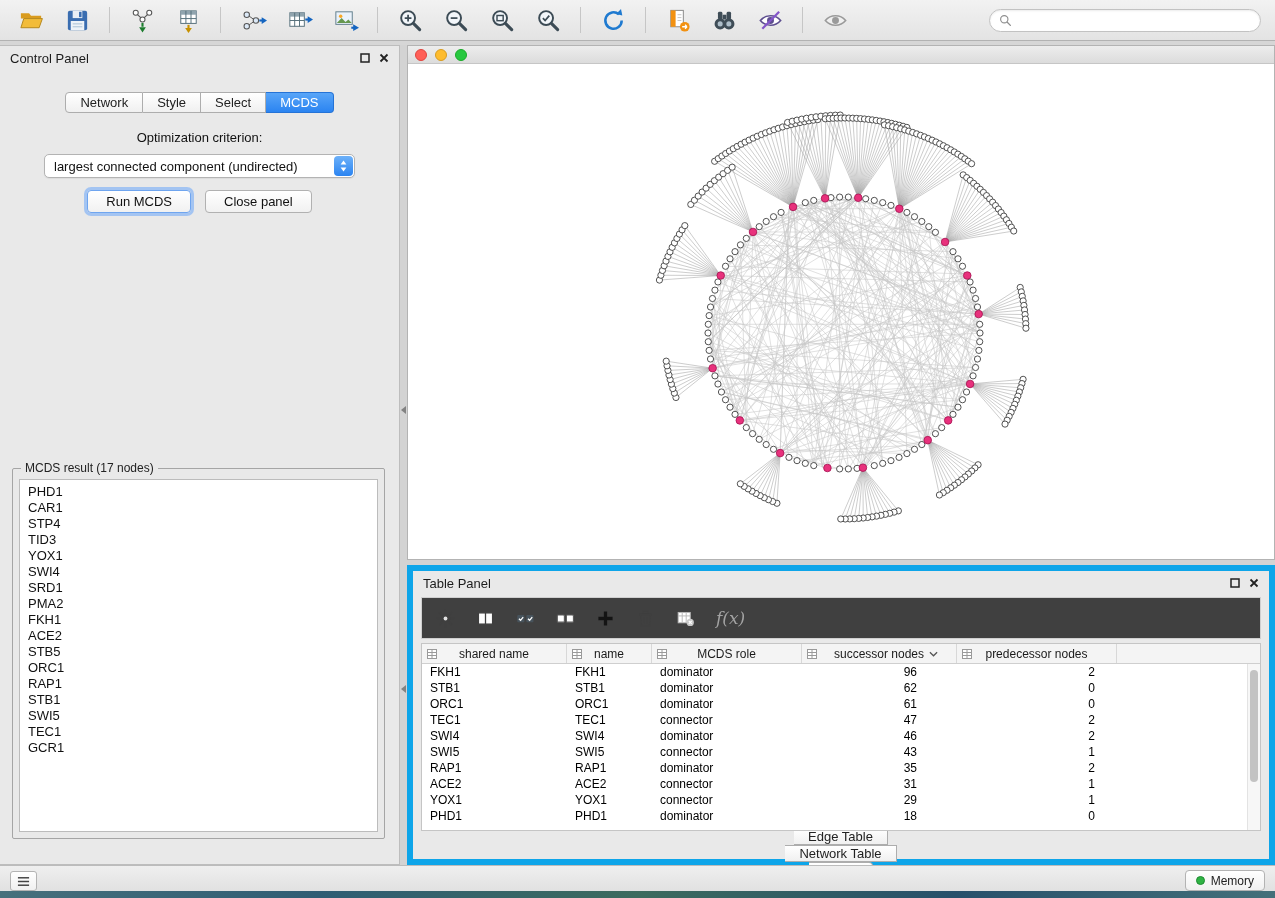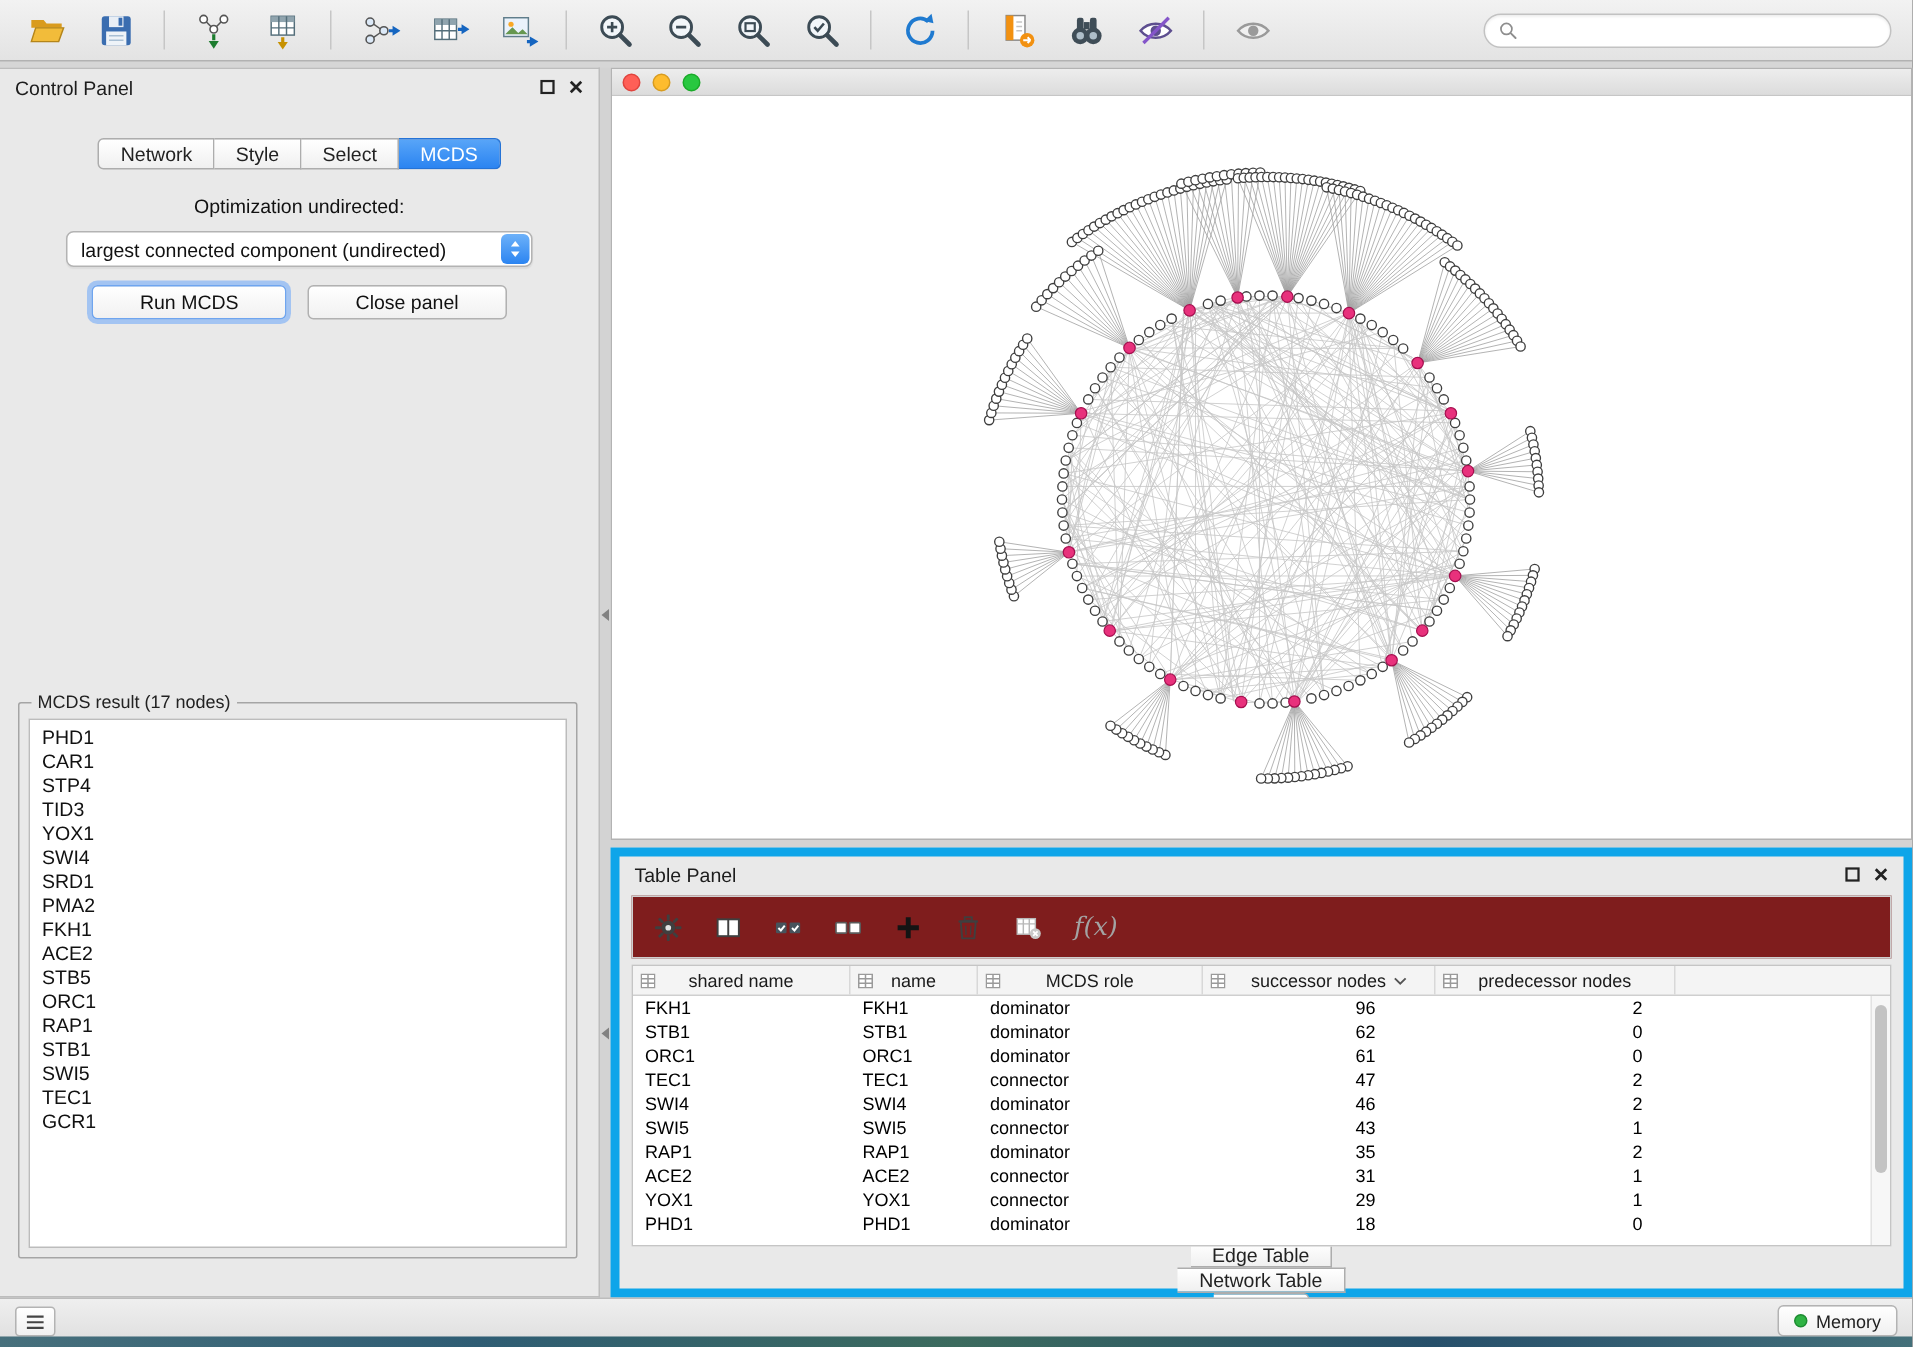--- a/index.html
+++ b/index.html
@@ -27,21 +27,21 @@
   .seg{padding:0 14px;height:21px;display:flex;align-items:center;font-size:13px;background:linear-gradient(#ffffff,#f0f0f0);border:1px solid #adadad;border-left:none;color:#222;}
   .seg:first-child{border-left:1px solid #adadad;border-radius:4px 0 0 4px;}
   .seg:last-child{border-radius:0 4px 4px 0;}
   .seg.active{background:linear-gradient(#58a5f8,#2b84f1);border-color:#2573d6;color:#fff;}
   .opt-label{text-align:center;margin-top:17px;font-size:13px;}
   .combo{margin:9px 44px 0 44px;height:24px;background:#fff;border:1px solid #b3b3b3;border-radius:5px;display:flex;align-items:center;position:relative;padding:0 28px 0 9px;box-shadow:0 1px 1px rgba(0,0,0,.06);}
   .combo-text{font-size:13px;white-space:nowrap;overflow:hidden;}
   .combo-stepper{position:absolute;right:1px;top:1px;bottom:1px;width:19px;background:linear-gradient(#6db1f9,#2b84f1);border-radius:4px;display:flex;align-items:center;justify-content:center;}
   .combo-stepper svg{width:9px;height:14px;display:block;}
   .btn-row{display:flex;justify-content:center;gap:14px;margin-top:12px;}
-  .mac-btn{font-family:inherit;font-size:13px;height:23px;padding:0 31px;background:linear-gradient(#ffffff,#f1f1f1);border:1px solid #b1b1b1;border-radius:4px;color:#111;}
+  .mac-btn{font-family:inherit;font-size:13px;height:23px;padding:0 18px;background:linear-gradient(#ffffff,#f1f1f1);border:1px solid #b1b1b1;border-radius:4px;color:#111;}
   .mac-btn.focused{box-shadow:0 0 0 3px rgba(106,166,250,.55);border-color:#6fa5ef;}
   .groupbox{position:absolute;left:12px;right:14px;top:422px;bottom:25px;border:1px solid #a5a5a5;border-radius:2px;}
   .legend{position:absolute;top:-8px;left:8px;background:#e9e9e9;padding:0 4px;font-size:12px;color:#222;}
   .listbox{position:absolute;left:6px;right:6px;top:10px;bottom:6px;background:#fff;border:1px solid #bcbcbc;overflow:hidden;padding-top:4px;}
   .list-item{font-size:13px;height:16px;line-height:16px;padding-left:8px;}
 
   
   .v-splitter{position:absolute;left:400px;width:7px;top:45px;bottom:33px;background:#d3d3d3;}
   .v-splitter .grip{position:absolute;left:1px;width:0;height:0;border-top:4px solid transparent;border-bottom:4px solid transparent;border-right:5px solid #828282;}
   .h-splitter{position:absolute;left:407px;right:0;top:560px;height:5px;background:#d3d3d3;}
@@ -51,21 +51,21 @@
   .net-titlebar{position:absolute;top:0;left:0;right:0;height:18px;background:linear-gradient(#ededed,#dcdcdc);border-bottom:1px solid #c6c6c6;display:flex;align-items:center;padding:0 7px;}
   .tl{width:12px;height:12px;border-radius:50%;margin-right:8px;flex:none;}
   .tl.red{background:#ff5f57;border:1px solid #e0443e;}
   .tl.yellow{background:#febc2e;border:1px solid #d89c20;}
   .tl.green{background:#28c840;border:1px solid #1aab29;}
   .net-title{position:absolute;left:0;right:0;text-align:center;font-size:12px;font-weight:bold;color:#2d2d2d;}
   #net-svg{position:absolute;left:0;top:18px;}
 
   
   .table-panel{position:absolute;left:407px;right:0;top:565px;bottom:33px;background:#e9e9e9;border:6px solid #0ea5e9;display:flex;flex-direction:column;}
-  .tp-toolbar{height:42px;margin:2px 8px 0 8px;background:#7f1d1d;border:1px solid #cfcfcf;display:flex;align-items:center;gap:21px;padding:0 14px;flex:none;}
+  .tp-toolbar{height:42px;margin:2px 8px 0 8px;background:#404040;border:1px solid #cfcfcf;display:flex;align-items:center;gap:21px;padding:0 14px;flex:none;}
   .tp-icon svg{width:19px;height:19px;display:block;}
   .fx-label{font-family:"DejaVu Serif",serif;font-style:italic;font-size:17px;color:#a3a3a3;}
   .table-wrap{flex:1;margin:4px 8px 0 8px;background:#fff;border:1px solid #c5c5c5;position:relative;overflow:hidden;}
   .tbl-header{display:flex;height:20px;background:#f4f4f4;border-bottom:1px solid #cfcfcf;}
   .th{position:relative;display:flex;align-items:center;justify-content:center;border-right:1px solid #d8d8d8;font-size:12px;color:#1a1a1a;flex:none;}
   .th.fill{flex:1;border-right:none;}
   .grid-glyph{position:absolute;left:5px;top:5px;display:inline-flex;}
   .sort-chevron{position:absolute;right:18px;top:7px;display:inline-flex;}
   .tbl-body{position:absolute;top:20px;left:0;right:13px;bottom:0;overflow:hidden;}
   .tbl-row{display:flex;height:16px;align-items:center;font-size:12px;color:#000;}
@@ -296,21 +296,21 @@
             </svg>
           </span>
       </span>
     </div>
     <div class="seg-tabs" id="cp-tabs">
         <div class="seg">Network</div>
         <div class="seg">Style</div>
         <div class="seg">Select</div>
         <div class="seg active">MCDS</div>
       </div>
-    <div class="opt-label">Optimization undirected:</div>
+    <div class="opt-label">Optimization criterion:</div>
     <div class="combo">
       <span class="combo-text">largest connected component (undirected)</span>
       <span class="combo-stepper">
           <svg viewBox="0 0 10 14">
             <path d="M5 1l3.2 4.2H1.8z" fill="#fff"></path>
             <path d="M5 13L1.8 8.8h6.4z" fill="#fff"></path>
           </svg>
         </span>
     </div>
     <div class="btn-row">

